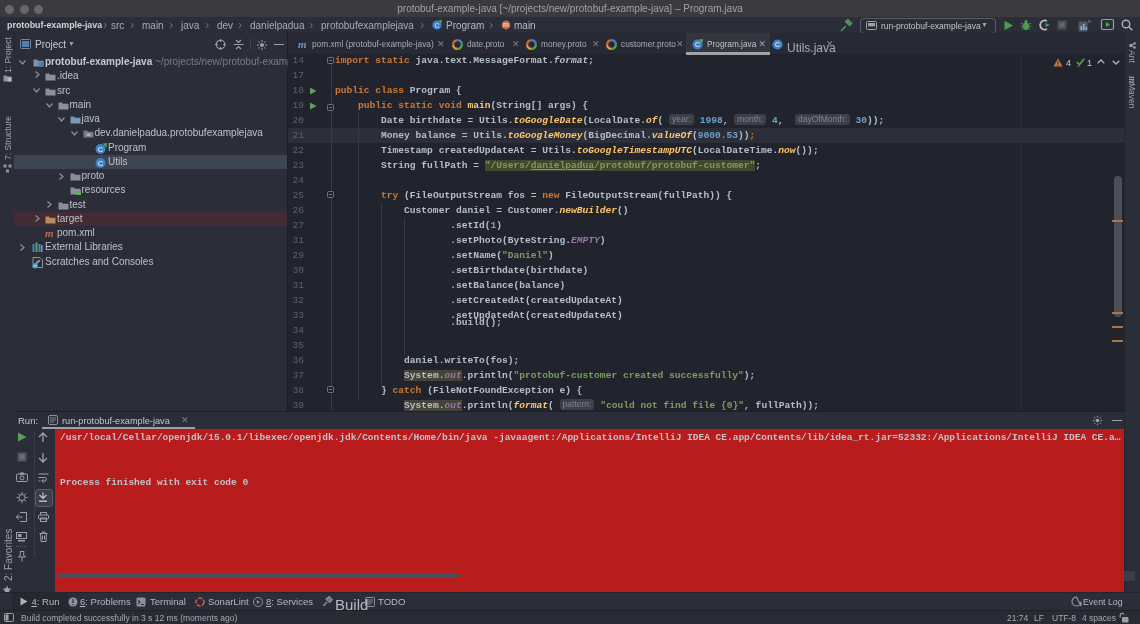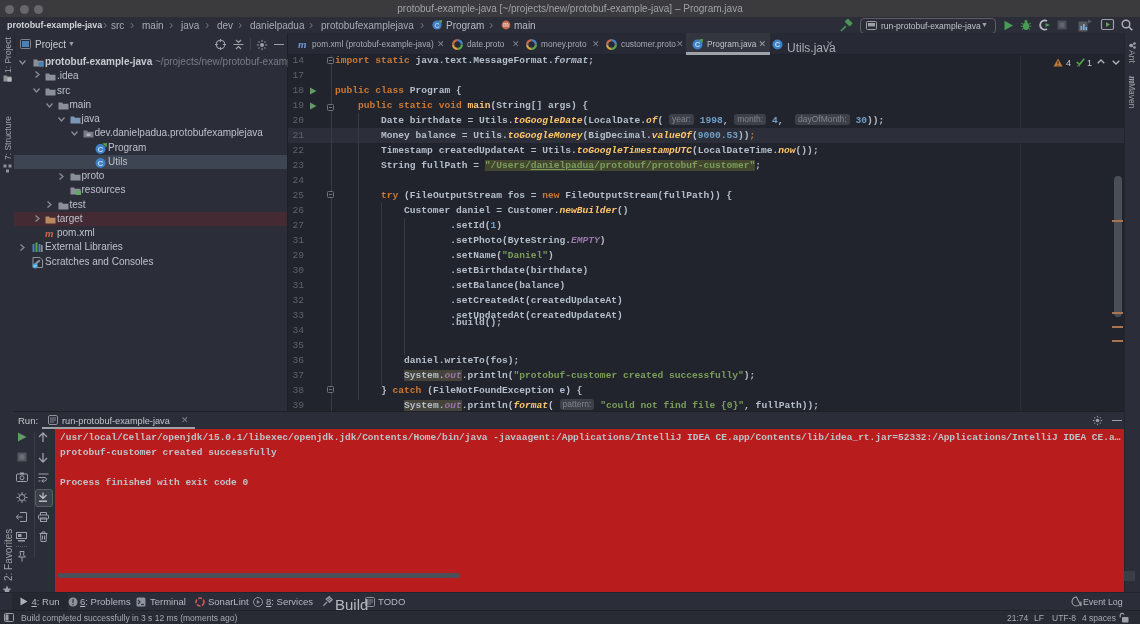--- a/index.html
+++ b/index.html
@@ -444,21 +444,20 @@
 <div class="t" style="left:181px;top:415px;font-size:9px;color:#80848C;">✕</div>
 <div class="abs" style="left:42px;top:426.5px;width:153px;height:2px;background:#9EA1A6;"></div>
 <svg style="left:1092px;top:414.5px;" width="11" height="11" viewBox="0 0 12 12">
       <circle cx="6" cy="6" r="2" fill="#9DA1A7"></circle>
       <path d="M6 0.5 L7 2.5 L5 2.5 Z M6 11.5 L7 9.5 L5 9.5 Z M0.5 6 L2.5 7 L2.5 5 Z M11.5 6 L9.5 7 L9.5 5 Z M2.1 2.1 L4 3 L3 4 Z M9.9 2.1 L8 3 L9 4 Z M2.1 9.9 L3 8 L4 9 Z M9.9 9.9 L9 8 L8 9 Z" fill="#9DA1A7"></path>
     </svg>
 <div class="abs" style="left:1112px;top:419.5px;width:10px;height:1.6px;background:#9DA1A7;"></div>
 
 <div class="abs mono" style="left:55px;top:429px;width:1069px;height:163px;background:#b91c1c;overflow:hidden;color:#BFC3C9;">
 <div class="t mono" style="left:5px;top:0.5px;">/usr/local/Cellar/openjdk/15.0.1/libexec/openjdk.jdk/Contents/Home/bin/java -javaagent:/Applications/IntelliJ IDEA CE.app/Contents/lib/idea_rt.jar=52332:/Applications/IntelliJ IDEA CE.a…</div>
-<div class="t mono" style="left:5px;top:15.5px;">protobuf-customer created successfully</div>
 <div class="t mono" style="left:5px;top:45.5px;">Process finished with exit code 0</div>
 <div class="abs" style="left:2px;top:143.5px;width:403px;height:5.5px;background:#4B4F57;border-radius:2.5px;"></div>
 </div>
 <div class="abs" style="left:1124px;top:571px;width:11px;height:10px;background:#3A3E46;"></div>
 
 <div class="abs" style="left:33.5px;top:432px;width:1px;height:125px;background:#3A3E47;"></div>
 <svg style="left:17px;top:432px;" width="10" height="10" viewBox="0 0 10 10">
       <path d="M1 0.5 L9.5 5 L1 9.5 Z" fill="#5C9E5E"></path>
     </svg>
 <svg style="left:17px;top:452px;" width="10" height="10" viewBox="0 0 10 10">

